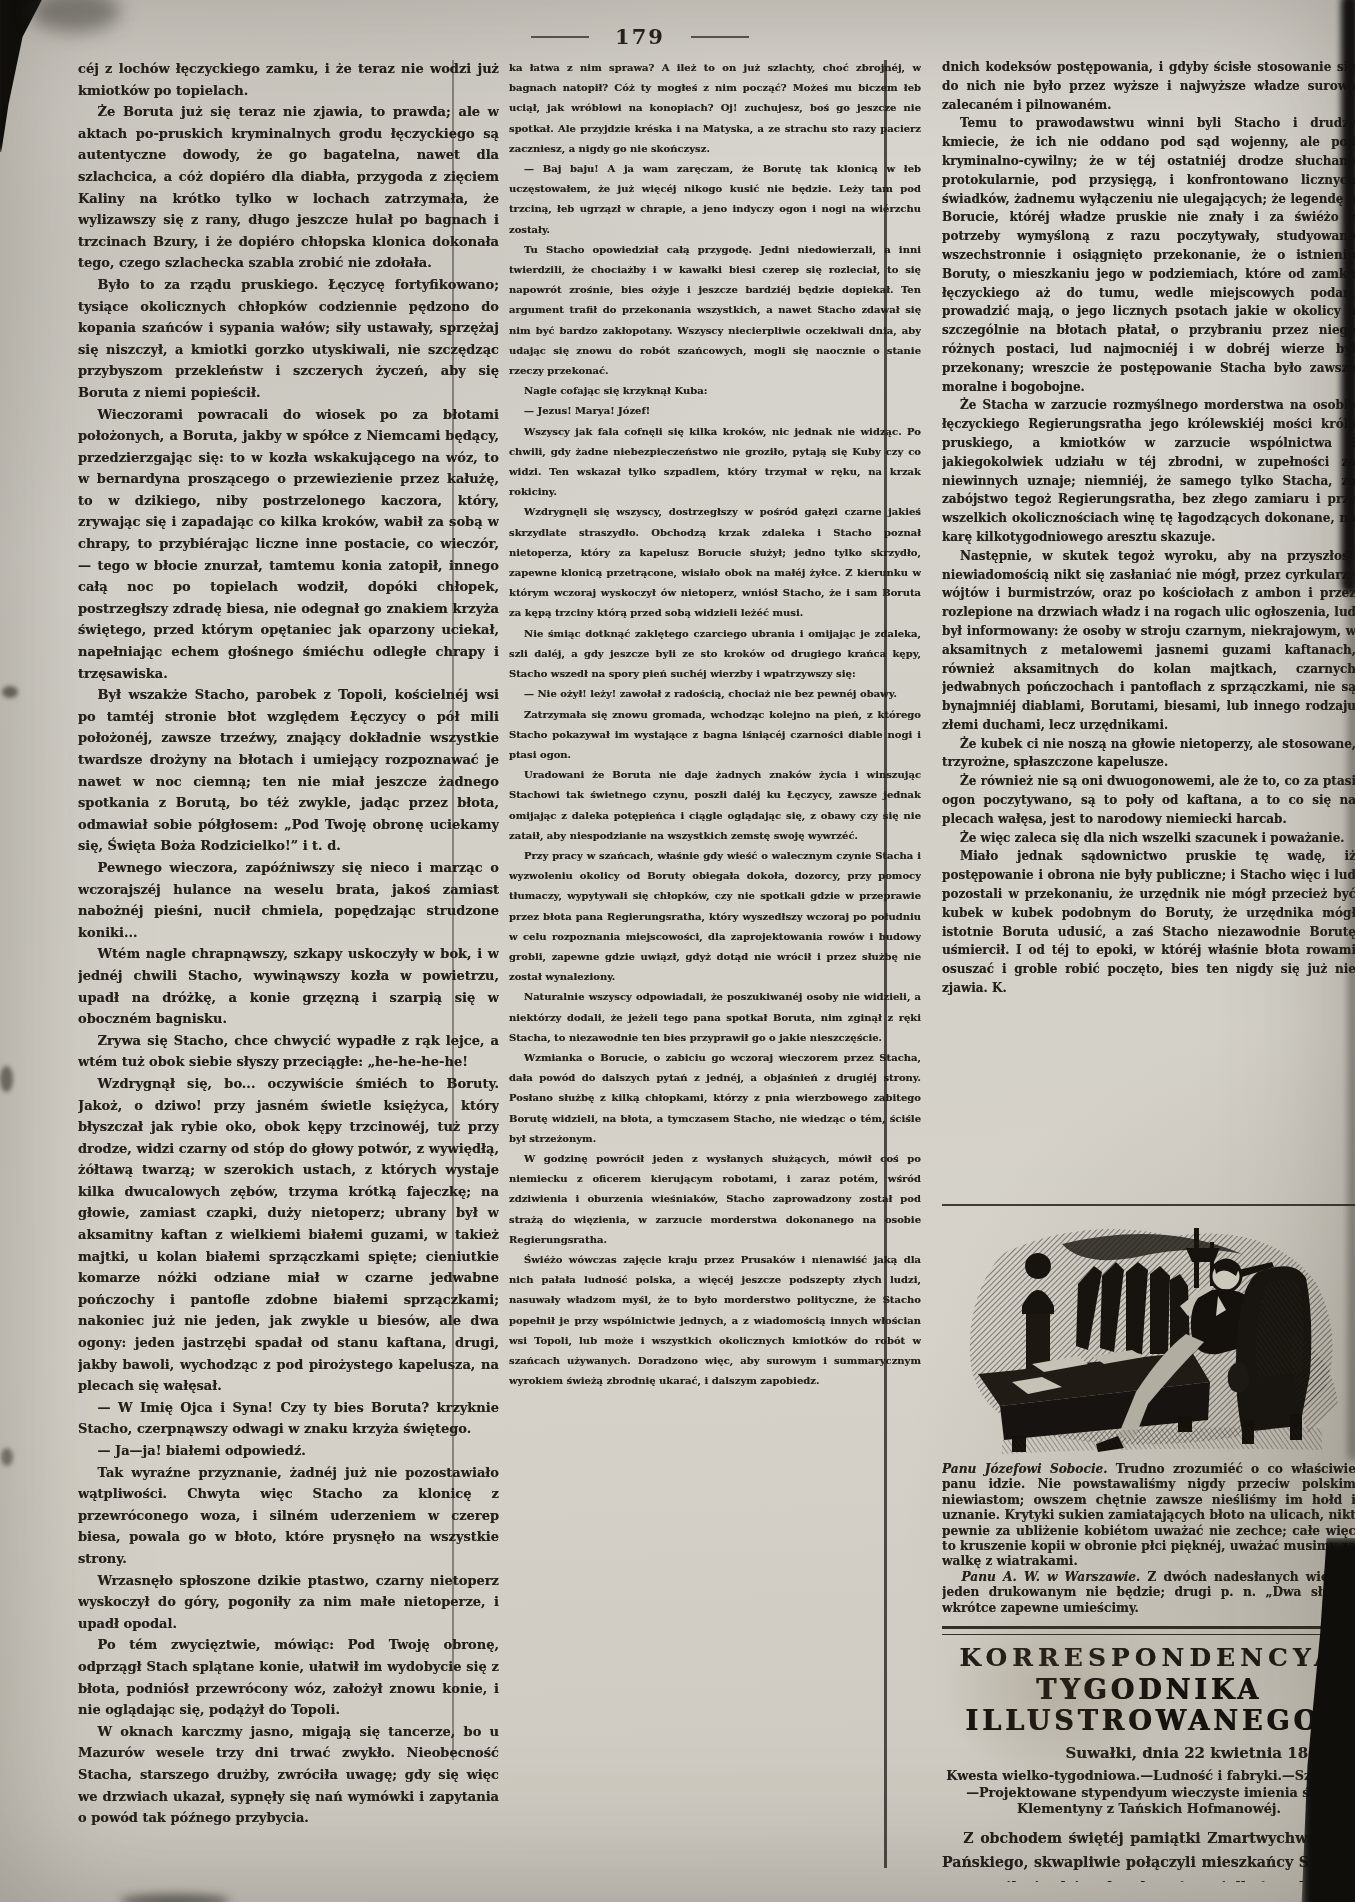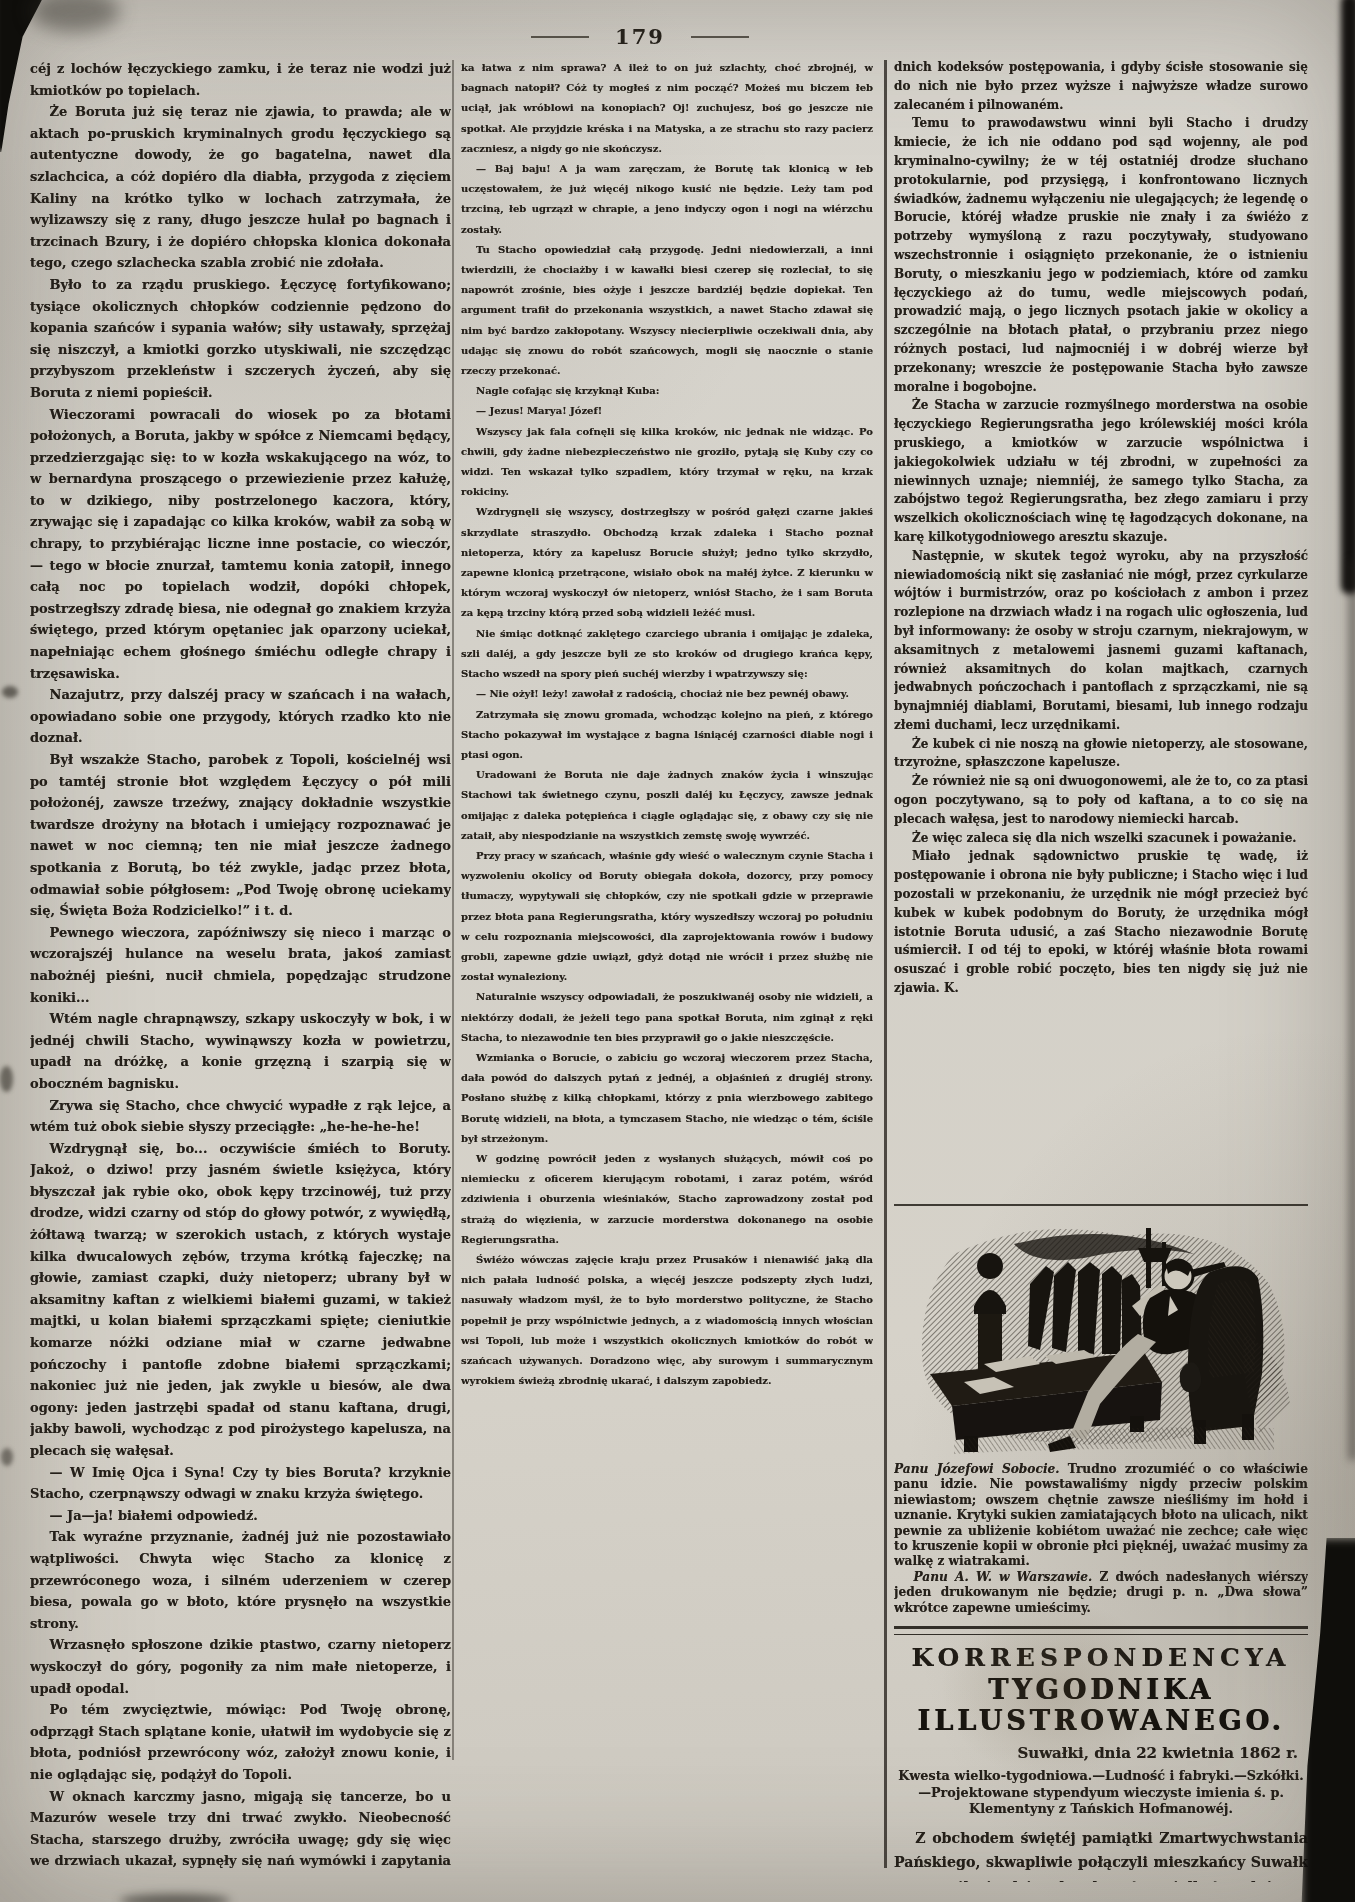--- a/index.html
+++ b/index.html
@@ -16,21 +16,21 @@
   
   .pagenum{
     position:absolute; left:470px; top:24px; width:340px;
     display:flex; align-items:center; justify-content:center; gap:26px;
     font-size:21px; font-weight:bold; letter-spacing:2px; color:#26221b;
   }
   .pagenum .dash{width:58px; height:0; border-top:2.5px solid #3a352c; opacity:.8;}
   
   .col{
     position:absolute; top:58px; text-align:justify; font-weight:bold;
-    overflow:hidden; text-shadow:0 0 .5px rgba(30,25,18,.55);
+    overflow:hidden; text-shadow:0 0 .5px rgba(30,25,18,.55);margin-left:48px;
   }
   .col p{margin:0; text-indent:1.5em;}
   .col p:first-child{text-indent:0;}
   #col1{left:30px;  width:421px; height:1812px; font-size:13px;  line-height:21.6px;}
   #col2{left:461px; width:412px; height:1812px; font-size:10px;  line-height:20.2px;}
   #col3{left:894px; width:414px; height:1824px;}
   #col3-story{height:1140px; overflow:hidden; text-align:justify; font-size:12px; line-height:18.8px;}
   #col3-story p{margin:0; text-indent:1.5em;}
   #col3-story p:first-child{text-indent:0;}
   .hrule{height:0; border-top:2.5px solid #25211a; opacity:.85; margin:6px 0 4px 0;}
@@ -80,21 +80,20 @@
   </div>
 
   <div class="vrule" id="vrule1"></div>
   <div class="vrule" id="vrule2"></div>
 
   <div class="col" id="col1">
       <p>céj z lochów łęczyckiego zamku, i że teraz nie wodzi już kmiotków po topielach.</p>
       <p>Że Boruta już się teraz nie zjawia, to prawda; ale w aktach po-pruskich kryminalnych grodu łęczyckiego są autentyczne dowody, że go bagatelna, nawet dla szlachcica, a cóż dopiéro dla diabła, przygoda z zięciem Kaliny na krótko tylko w lochach zatrzymała, że wylizawszy się z rany, długo jeszcze hulał po bagnach i trzcinach Bzury, i że dopiéro chłopska klonica dokonała tego, czego szlachecka szabla zrobić nie zdołała.</p>
       <p>Było to za rządu pruskiego. Łęczycę fortyfikowano; tysiące okolicznych chłopków codziennie pędzono do kopania szańców i sypania wałów; siły ustawały, sprzężaj się niszczył, a kmiotki gorzko utyskiwali, nie szczędząc przybyszom przekleństw i szczerych życzeń, aby się Boruta z niemi popieścił.</p>
       <p>Wieczorami powracali do wiosek po za błotami położonych, a Boruta, jakby w spółce z Niemcami będący, przedzierzgając się: to w kozła wskakującego na wóz, to w bernardyna proszącego o przewiezienie przez kałużę, to w dzikiego, niby postrzelonego kaczora, który, zrywając się i zapadając co kilka kroków, wabił za sobą w chrapy, to przybiérając liczne inne postacie, co wieczór, — tego w błocie znurzał, tamtemu konia zatopił, innego całą noc po topielach wodził, dopóki chłopek, postrzegłszy zdradę biesa, nie odegnał go znakiem krzyża świętego, przed którym opętaniec jak oparzony uciekał, napełniając echem głośnego śmiéchu odległe chrapy i trzęsawiska.</p>
-      <p>Nazajutrz, przy dalszéj pracy w szańcach i na wałach, opowiadano sobie one przygody, których rzadko kto nie doznał.</p>
       <p>Był wszakże Stacho, parobek z Topoli, kościelnéj wsi po tamtéj stronie błot względem Łęczycy o pół mili położonéj, zawsze trzeźwy, znający dokładnie wszystkie twardsze drożyny na błotach i umiejący rozpoznawać je nawet w noc ciemną; ten nie miał jeszcze żadnego spotkania z Borutą, bo téż zwykle, jadąc przez błota, odmawiał sobie półgłosem: „Pod Twoję obronę uciekamy się, Święta Boża Rodzicielko!” i t. d.</p>
       <p>Pewnego wieczora, zapóźniwszy się nieco i marząc o wczorajszéj hulance na weselu brata, jakoś zamiast nabożnéj pieśni, nucił chmiela, popędzając strudzone koniki...</p>
       <p>Wtém nagle chrapnąwszy, szkapy uskoczyły w bok, i w jednéj chwili Stacho, wywinąwszy kozła w powietrzu, upadł na dróżkę, a konie grzęzną i szarpią się w oboczném bagnisku.</p>
       <p>Zrywa się Stacho, chce chwycić wypadłe z rąk lejce, a wtém tuż obok siebie słyszy przeciągłe: „he-he-he-he!</p>
       <p>Wzdrygnął się, bo... oczywiście śmiéch to Boruty. Jakoż, o dziwo! przy jasném świetle księżyca, który błyszczał jak rybie oko, obok kępy trzcinowéj, tuż przy drodze, widzi czarny od stóp do głowy potwór, z wywiędłą, żółtawą twarzą; w szerokich ustach, z których wystaje kilka dwucalowych zębów, trzyma krótką fajeczkę; na głowie, zamiast czapki, duży nietoperz; ubrany był w aksamitny kaftan z wielkiemi białemi guzami, w takież majtki, u kolan białemi sprzączkami spięte; cieniutkie komarze nóżki odziane miał w czarne jedwabne pończochy i pantofle zdobne białemi sprzączkami; nakoniec już nie jeden, jak zwykle u biesów, ale dwa ogony: jeden jastrzębi spadał od stanu kaftana, drugi, jakby bawoli, wychodząc z pod pirożystego kapelusza, na plecach się wałęsał.</p>
       <p>— W Imię Ojca i Syna! Czy ty bies Boruta? krzyknie Stacho, czerpnąwszy odwagi w znaku krzyża świętego.</p>
       <p>— Ja—ja! białemi odpowiedź.</p>
       <p>Tak wyraźne przyznanie, żadnéj już nie pozostawiało wątpliwości. Chwyta więc Stacho za klonicę z przewróconego woza, i silném uderzeniem w czerep biesa, powala go w błoto, które prysnęło na wszystkie strony.</p>
       <p>Wrzasnęło spłoszone dzikie ptastwo, czarny nietoperz wyskoczył do góry, pogoniły za nim małe nietoperze, i upadł opodal.</p>
       <p>Po tém zwycięztwie, mówiąc: Pod Twoję obronę, odprzągł Stach splątane konie, ułatwił im wydobycie się z błota, podniósł przewrócony wóz, założył znowu konie, i nie oglądając się, podążył do Topoli.</p>

